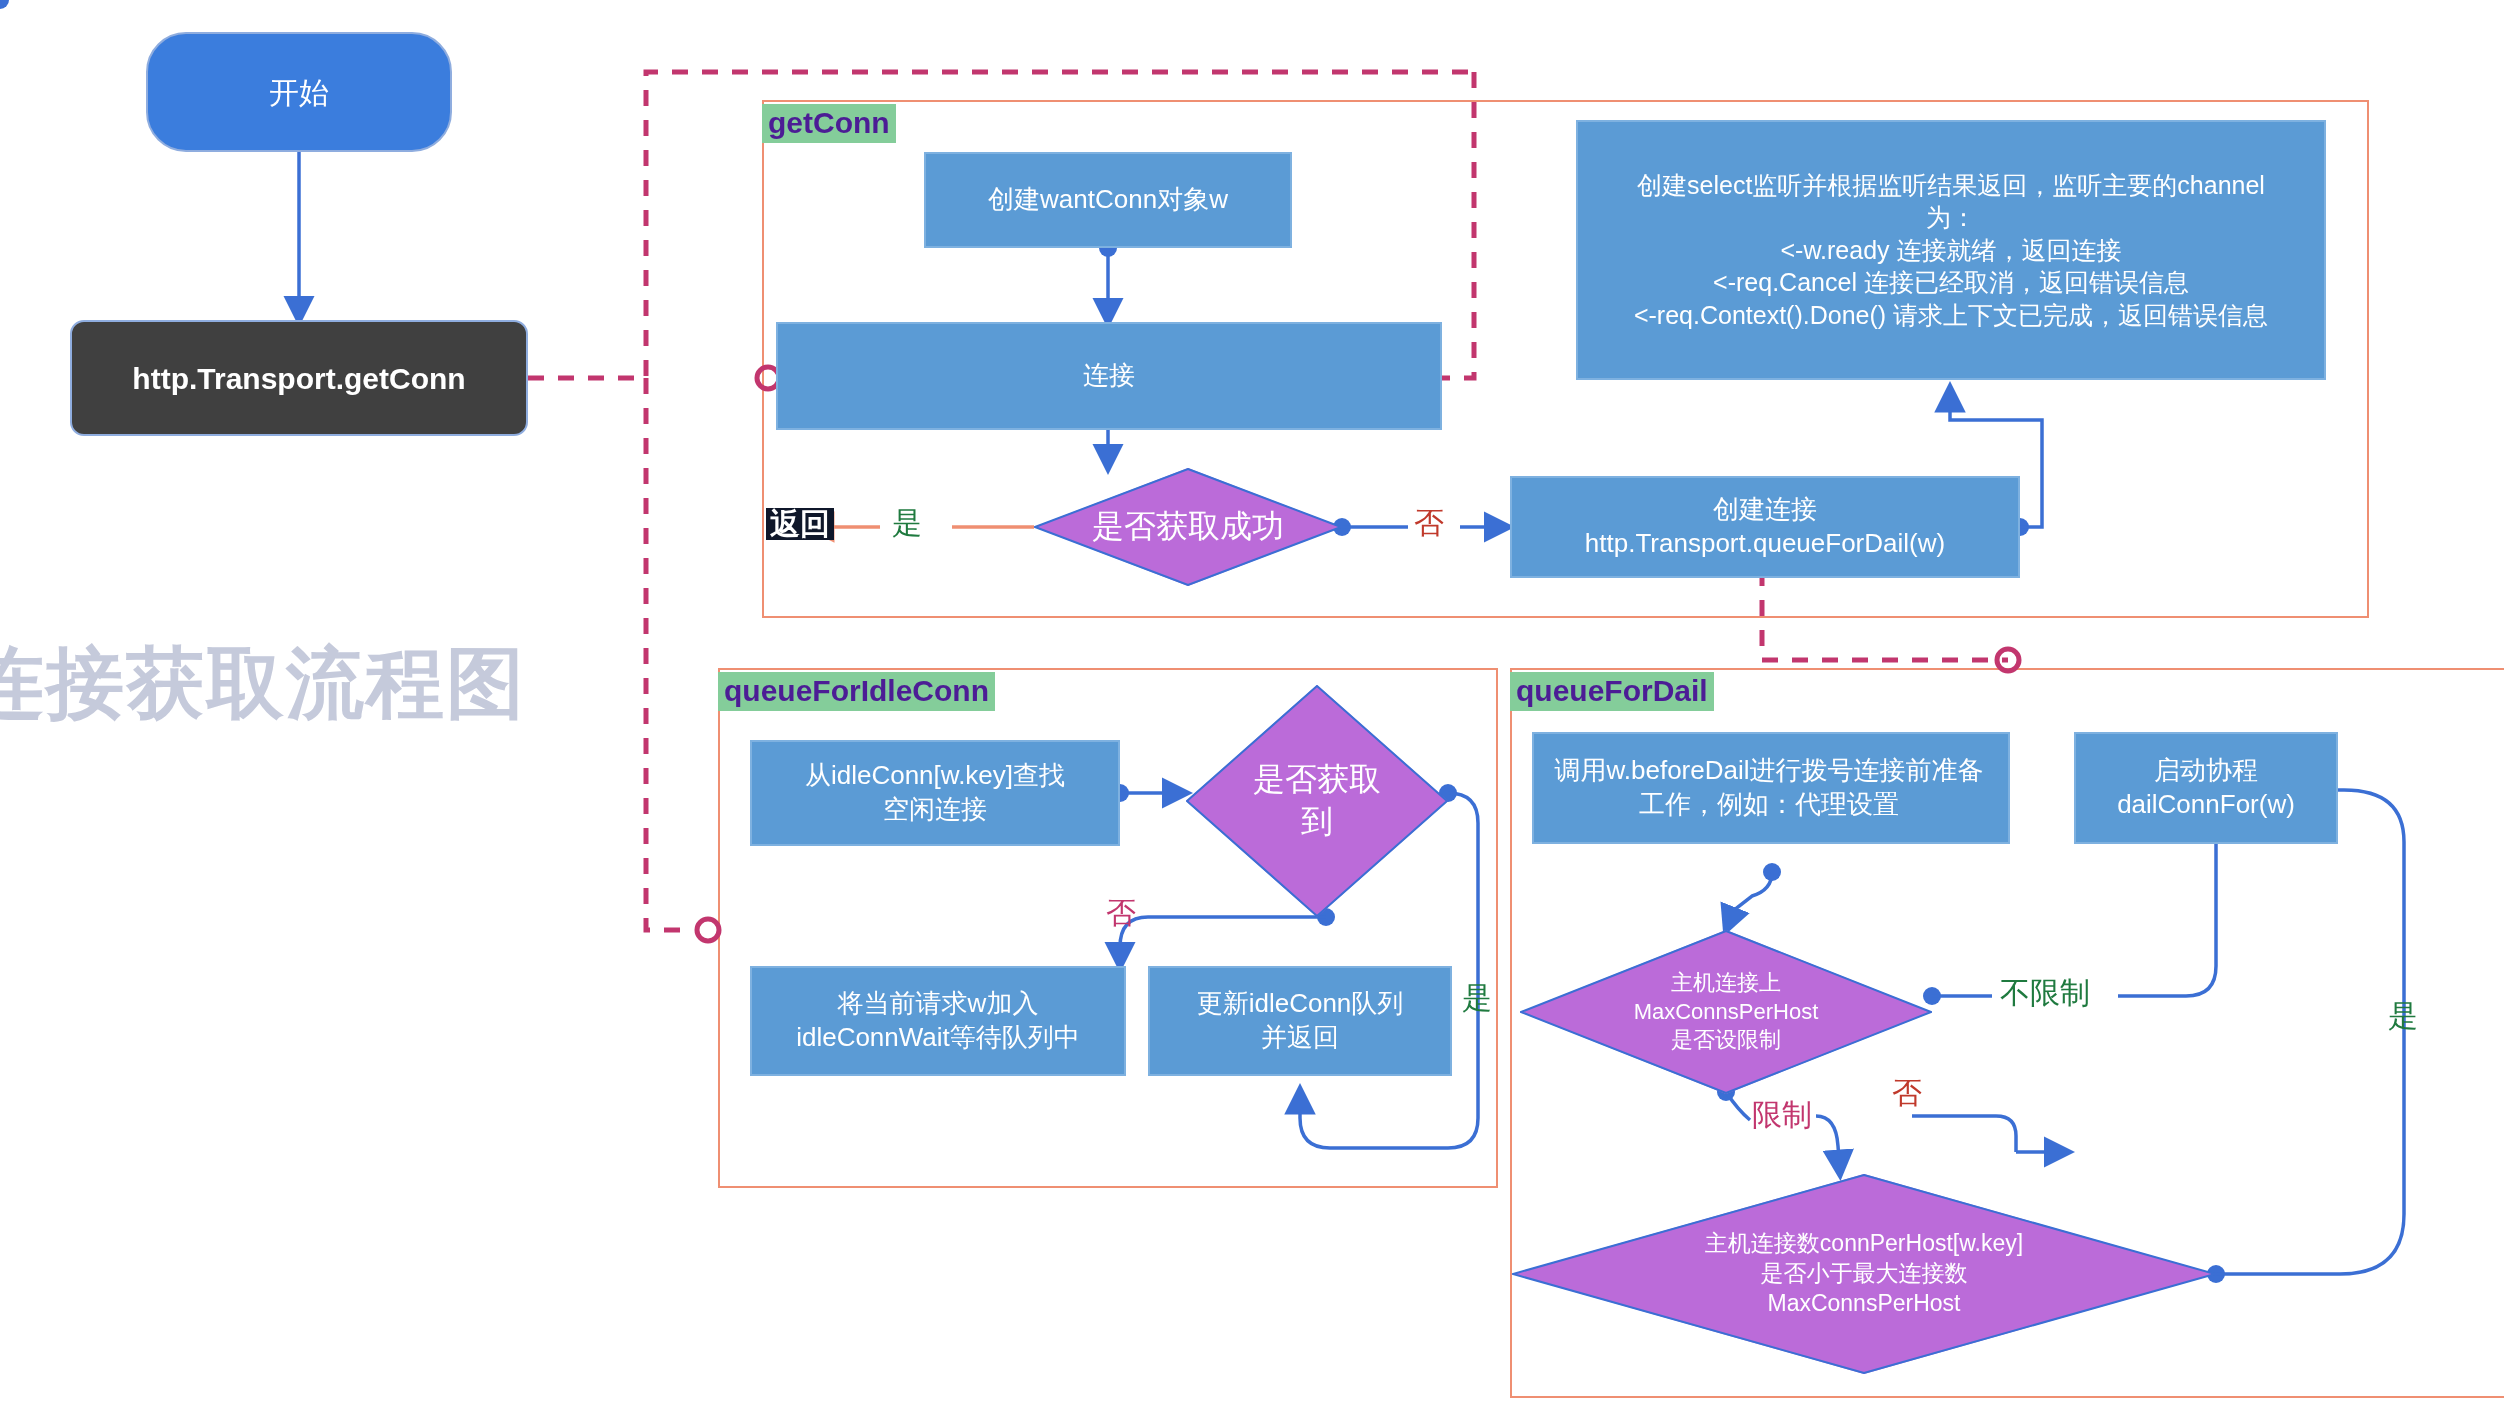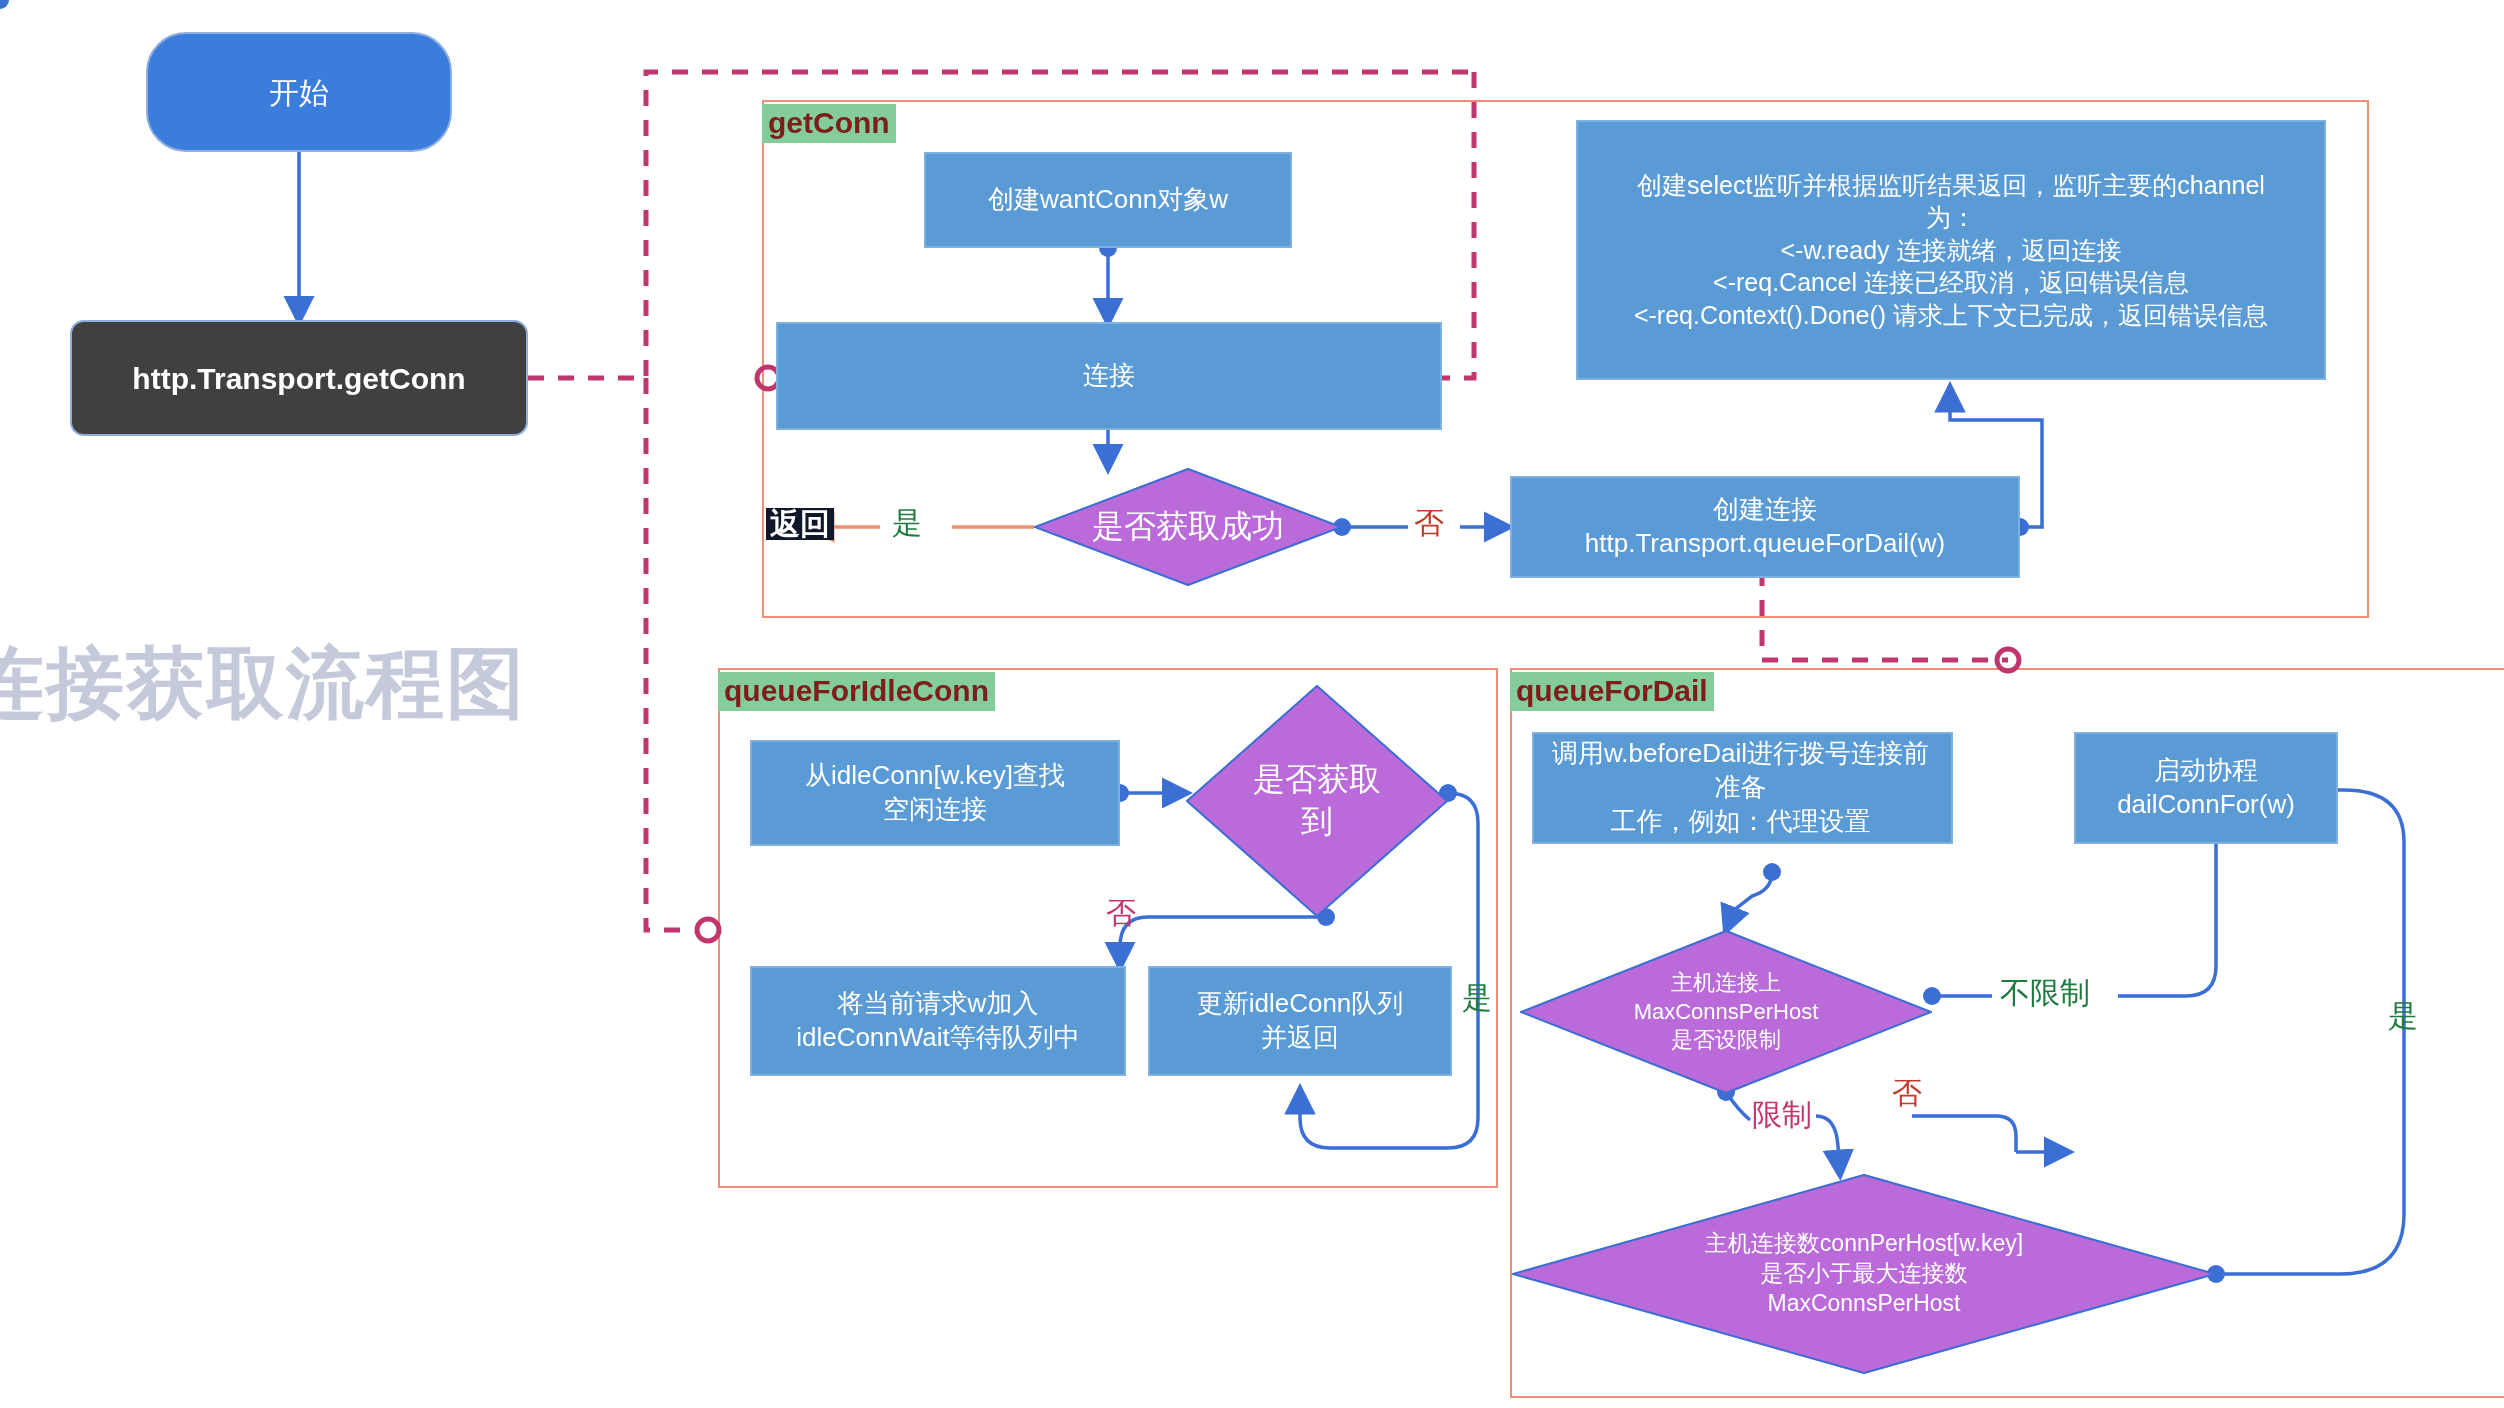--- a/index.html
+++ b/index.html
@@ -18,21 +18,21 @@
   .green{background:#404040;border:2px solid #8faddf;border-radius:14px;font-size:30px;font-weight:bold;}
   .diamond{position:absolute;display:flex;align-items:center;justify-content:center;
            text-align:center;color:#fff;font-size:32px;line-height:1.30;}
   .diamond .dshape{position:absolute;left:0;top:0;width:100%;height:100%;
            background:#bb6bd9;border:0;clip-path:polygon(50% 0,100% 50%,50% 100%,0 50%);}
   .diamond .dstroke{position:absolute;left:0;top:0;width:100%;height:100%;}
   .diamond .dtext{position:relative;z-index:3;padding:0 6px;}
 
   
   .frame{position:absolute;box-sizing:border-box;border:2px solid #ef8f72;background:transparent;}
-  .frame-title{position:absolute;background:#84cd9a;color:#7f1d1d;font-size:30px;
+  .frame-title{position:absolute;background:#84cd9a;color:#4c1d95;font-size:30px;
                font-weight:bold;padding:2px 6px;white-space:nowrap;line-height:1.15;}
 
   
   .elabel{position:absolute;font-size:30px;white-space:nowrap;line-height:1;}
   .lbl-yes{color:#1f7a3f;}
   .lbl-no{color:#c0392b;}
   .lbl-pink{color:#c2366e;}
   .lbl-ret{color:#ffffff;background:#0f172a;padding:1px 4px;font-size:30px;font-weight:bold;}
   .vert{writing-mode:vertical-rl;text-orientation:upright;}
 
@@ -174,21 +174,21 @@
   <div class="node proc" style="left:750px;top:966px;width:376px;height:110px;flex-direction:column;">
     <span>将当前请求w加入</span>
     <span>idleConnWait等待队列中</span>
   </div>
 
   <div class="node proc" style="left:1148px;top:966px;width:304px;height:110px;flex-direction:column;">
     <span>更新idleConn队列</span>
     <span>并返回</span>
   </div>
 
-  <div class="node proc" style="left:1532px;top:732px;width:421px;height:112px;flex-direction:column;padding-left:8px;">
+  <div class="node proc" style="left:1532px;top:732px;width:478px;height:112px;flex-direction:column;padding-left:8px;">
     <span>调用w.beforeDail进行拨号连接前准备</span>
     <span>工作，例如：代理设置</span>
   </div>
 
   <div class="node proc" style="left:2074px;top:732px;width:264px;height:112px;flex-direction:column;">
     <span>启动协程</span>
     <span>dailConnFor(w)</span>
   </div>
 
   <div class="diamond" style="left:1520px;top:930px;width:412px;height:164px;font-size:22px;">

